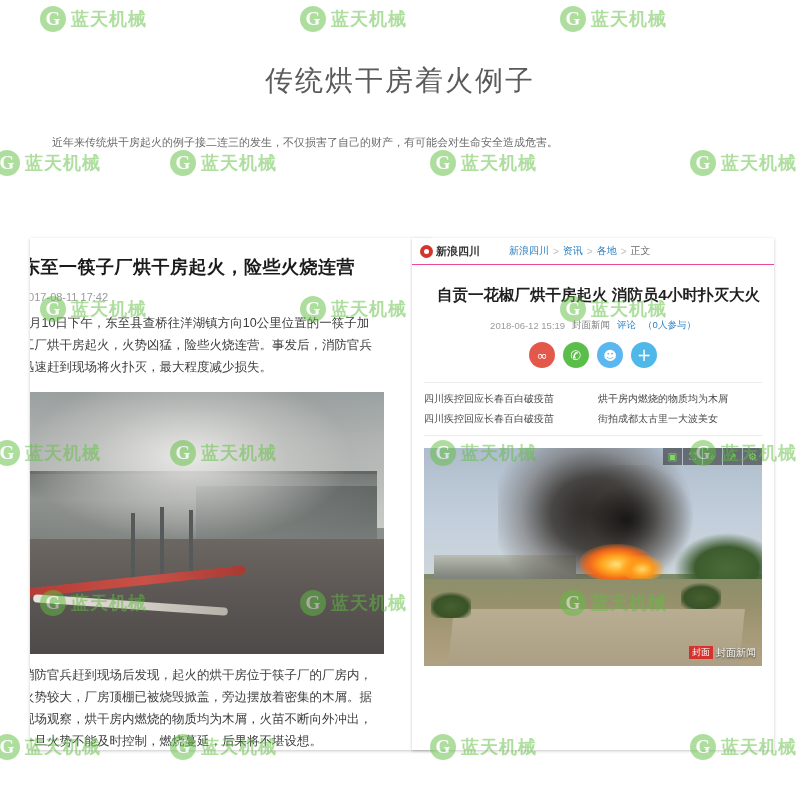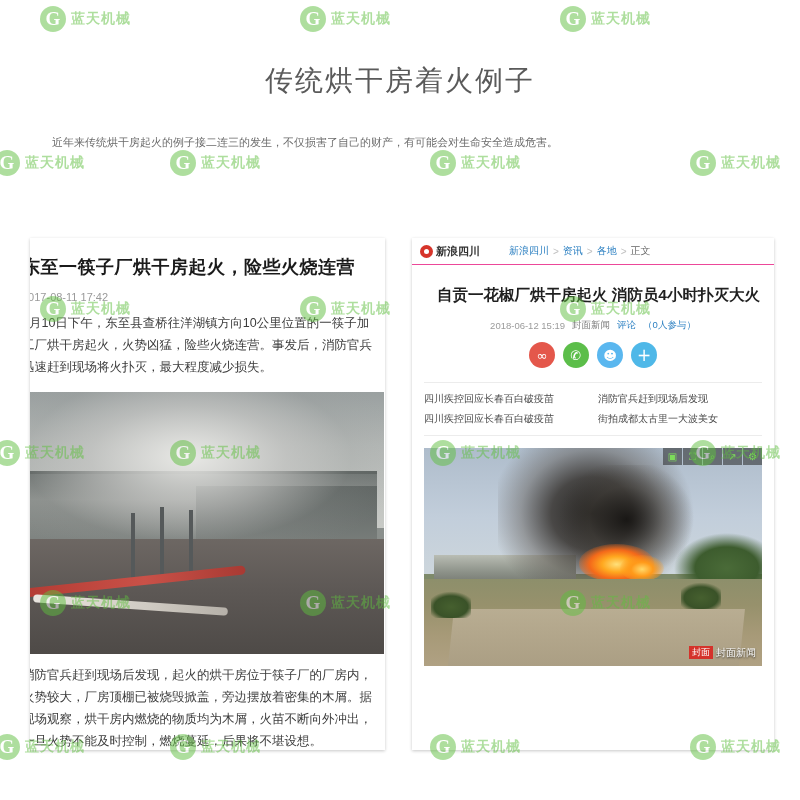--- a/index.html
+++ b/index.html
@@ -36,21 +36,21 @@
     background: #5fbf3f;
     color: #ffffff;
     font-size: 19px;
     font-weight: bold;
     line-height: 26px;
     text-align: center;
     font-family: "Liberation Serif", serif;
   }
   .wm-text {
     color: #5fbf3f;
-    font-size: 14px;
+    font-size: 18px;
     font-weight: bold;
     letter-spacing: 1px;
     white-space: nowrap;
   }
 
   
   #page-header {
     position: absolute;
     left: 0; top: 0;
     width: 800px;
@@ -85,20 +85,21 @@
 
   
   #left-panel {
     position: absolute;
     left: 30px; top: 0;
     width: 355px;
     height: 512px;
     overflow: hidden;
     background: #ffffff;
     box-shadow: 0 1px 3px rgba(0,0,0,0.22);
+    padding-left: 48px;
   }
   #left-inner {
     position: absolute;
     left: -26px;
     top: 0;
     width: 400px;
   }
   #left-headline {
     margin: 16px 0 0 18px;
     width: 368px;
@@ -416,21 +417,21 @@
 
     <div id="share-row">
       <div class="share-btn sb-weibo">∞</div>
       <div class="share-btn sb-wechat">✆</div>
       <div class="share-btn sb-qq">☻</div>
       <div class="share-btn sb-more">+</div>
     </div>
 
     <div id="related-box">
       <div class="related-link">四川疾控回应长春百白破疫苗</div>
-      <div class="related-link">消防官兵赶到现场后发现</div>
+      <div class="related-link">烘干房内燃烧的物质均为木屑</div>
       <div class="related-link">四川疾控回应长春百白破疫苗</div>
       <div class="related-link">街拍成都太古里一大波美女</div>
     </div>
 
     <div id="right-photo-wrap">
       <div id="right-photo-toolbar">
         <div class="photo-tool">▣</div>
         <div class="photo-tool">⛶</div>
         <div class="photo-tool">⌕</div>
         <div class="photo-tool">↗</div>

